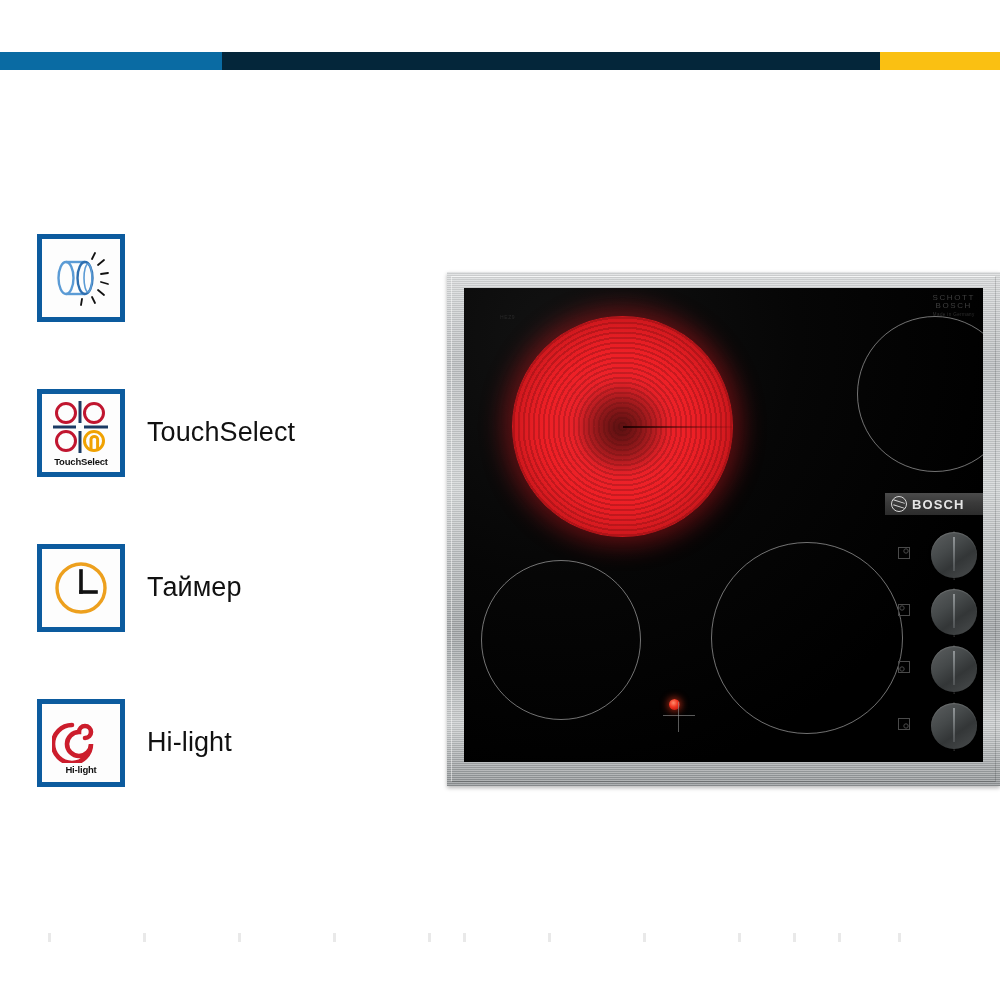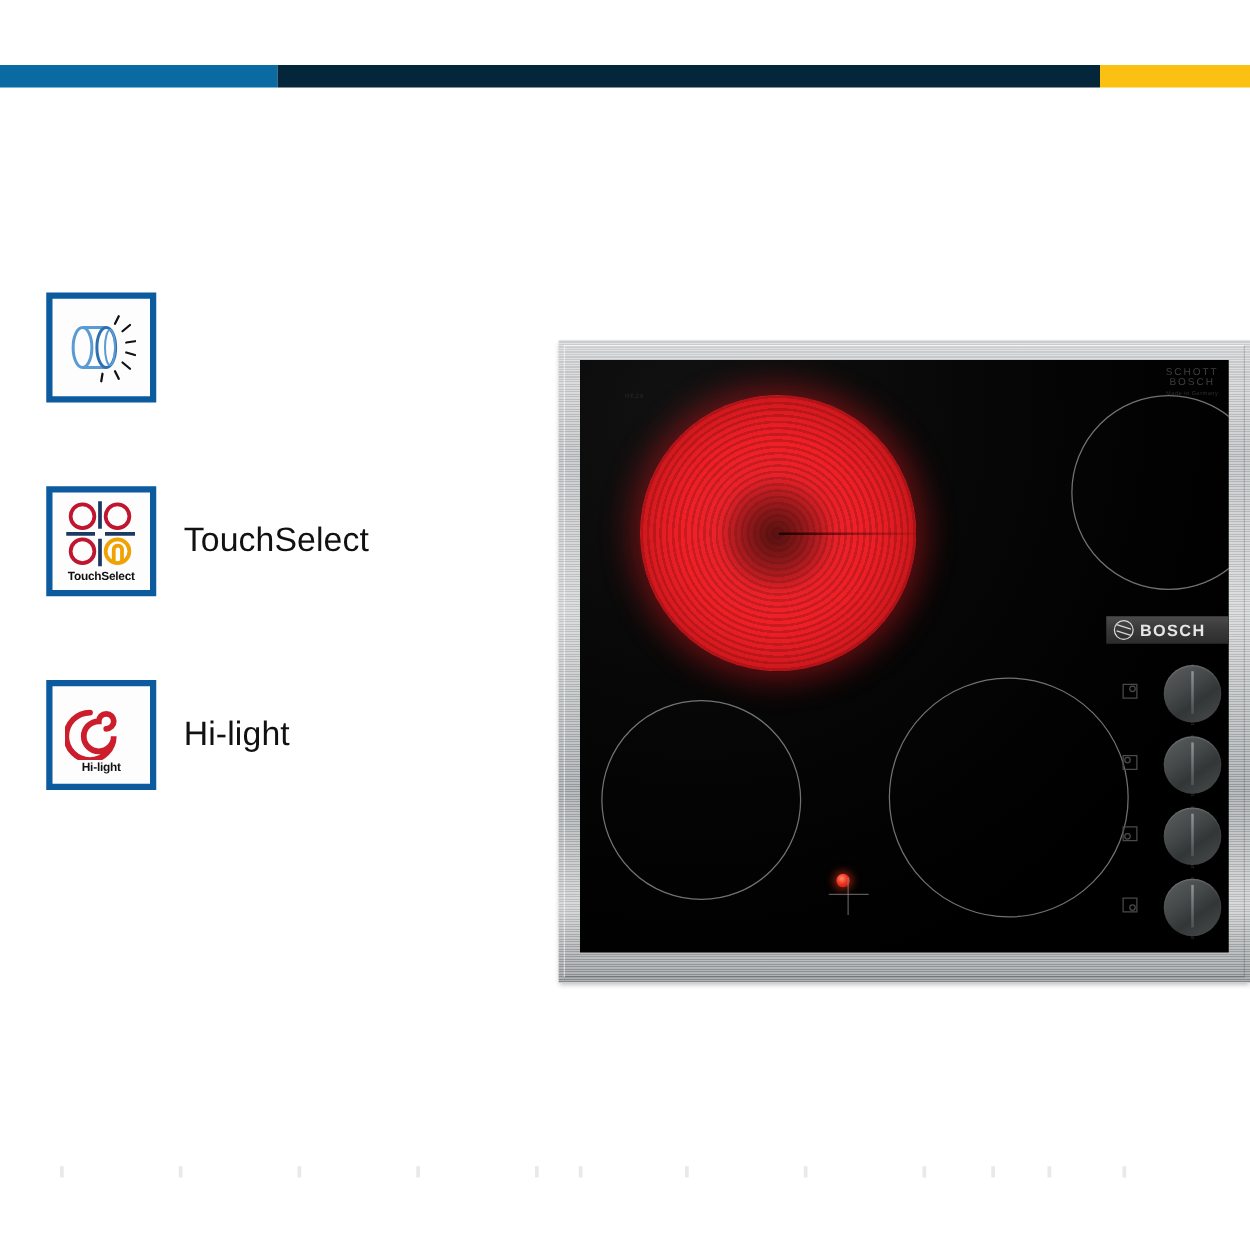--- a/index.html
+++ b/index.html
@@ -345,20 +345,30 @@
         <line x1="30" y1="2" x2="30" y2="24" stroke="#1b3a63" stroke-width="3"></line>
         <line x1="30" y1="32" x2="30" y2="54" stroke="#1b3a63" stroke-width="3"></line>
         <line x1="3" y1="28" x2="26" y2="28" stroke="#1b3a63" stroke-width="3"></line>
         <line x1="34" y1="28" x2="58" y2="28" stroke="#1b3a63" stroke-width="3"></line>
       </svg>
       <div class="icon-caption">TouchSelect</div>
     </div>
     <div class="feature-label">TouchSelect</div>
   </div>
 
+  <div class="feature-row">
+    <div class="feature-box">
+      <svg width="62" height="62" viewBox="0 0 62 62">
+        <circle cx="31" cy="31" r="24" fill="none" stroke="#eda01e" stroke-width="3.4"></circle>
+        <line x1="31" y1="14" x2="31" y2="35" stroke="#111111" stroke-width="3.6" stroke-linecap="square"></line>
+        <line x1="31" y1="35" x2="46" y2="35" stroke="#111111" stroke-width="3.6" stroke-linecap="square"></line>
+      </svg>
+    </div>
+    <div class="feature-label">Таймер</div>
+  </div>
 
   <div class="feature-row">
     <div class="feature-box">
       <svg width="58" height="52" viewBox="0 0 58 52">
         <path d="M33 27
                  a6 6 0 1 0 -6 -6
                  a12 12 0 1 0 12 12
                  a19 19 0 1 1 -19 -19" fill="none" stroke="#cc1d2c" stroke-width="4.6" stroke-linecap="round"></path>
       </svg>
       <div class="icon-caption">Hi-light</div>

